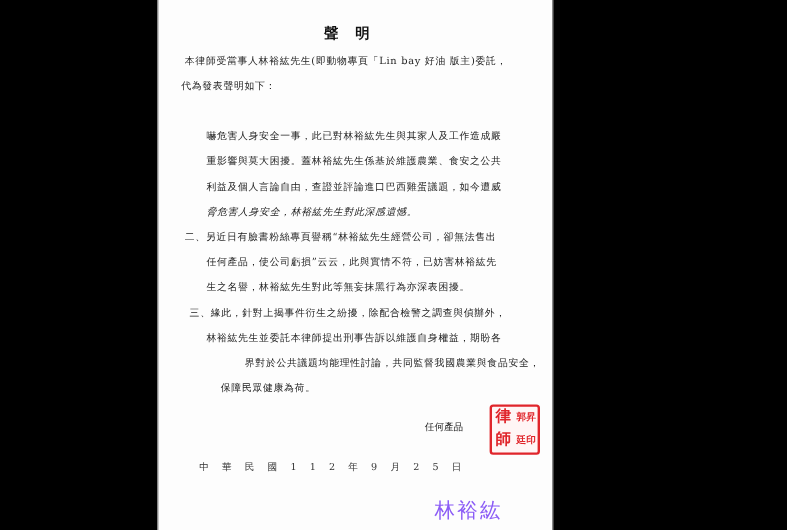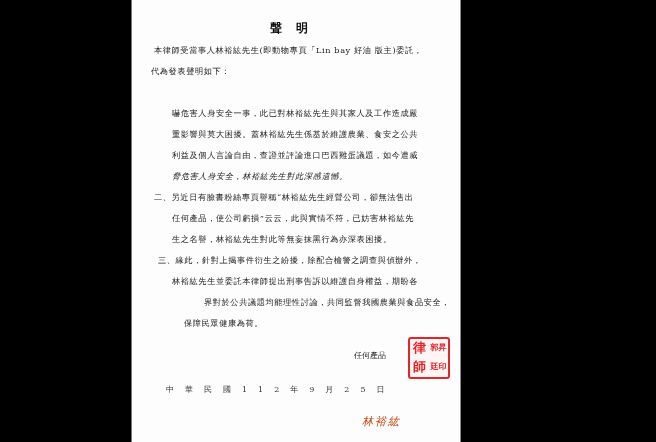--- a/index.html
+++ b/index.html
@@ -23,22 +23,22 @@
       position: absolute; left: 276px; top: 337px; width: 42px; height: 42px;
       border: 2px solid #e0252b; border-radius: 3px; box-sizing: border-box;
       display: grid; grid-template-columns: 1fr 1fr; grid-template-rows: 1fr 1fr;
       color: #e0252b; font-size: 15px; line-height: 17px; text-align: center; font-weight: bold;
       background: #fff5f5;
     }
     .stamp span { display: block; }
     .signer { position: absolute; left: 222px; top: 350px; font-size: 8px; color: #222; }
     .date { position: absolute; left: 34px; top: 384px; font-size: 8px; color: #333; letter-spacing: 11px; white-space: nowrap; }
     .signature {
-      position: absolute; left: 230px; top: 414px; font-size: 11px; color: #c2410c;
-      font-style: italic; letter-spacing: 2px;
+      position: absolute; left: 230px; top: 414px; font-size: 17px; color: #8b5cf6;
+      letter-spacing: 2px;
     }
   </style>
 </head>
 <body>
 
 <div class="page">
   <div class="title">聲明</div>
 
   <div class="line" style="left:22px; top:45px;">本律師受當事人林裕紘先生(即動物專頁「Lin bay 好油 版主)委託，</div>
   <div class="line" style="left:19px; top:66px;">代為發表聲明如下：</div>

